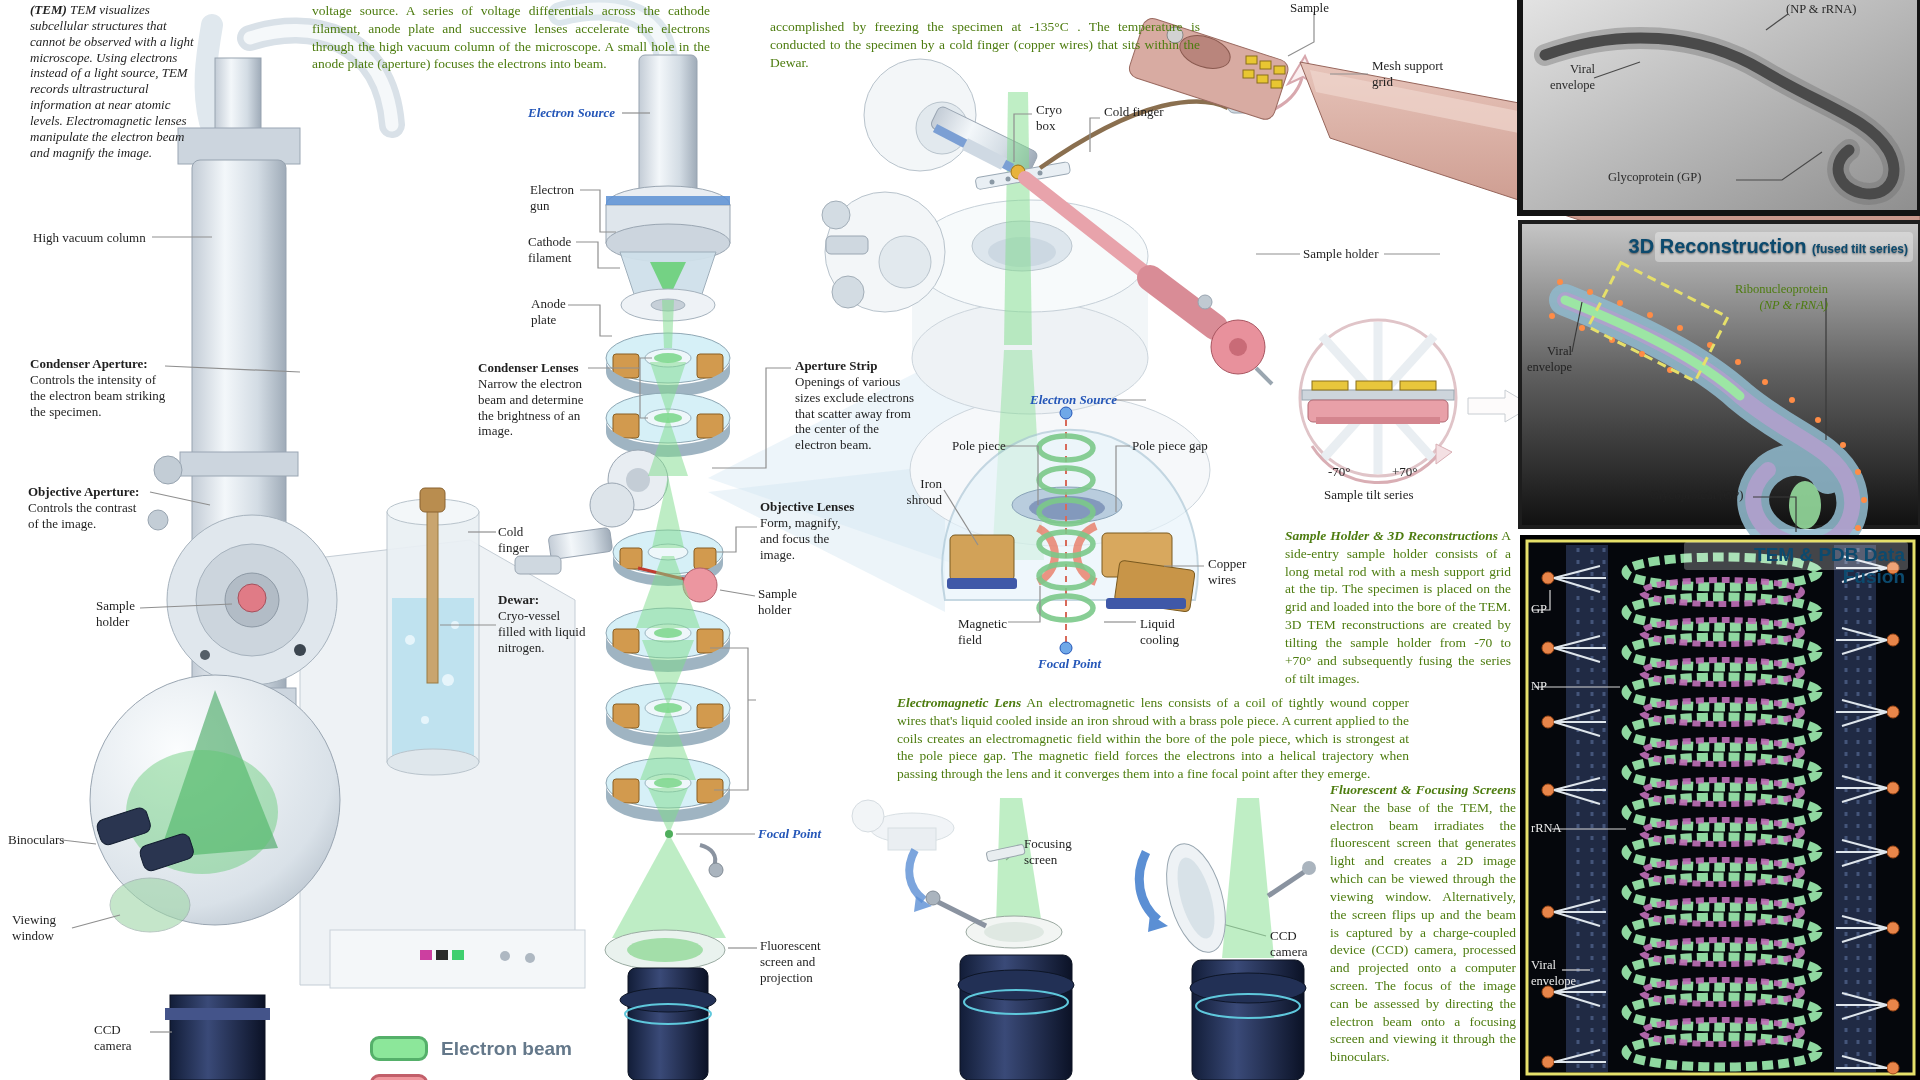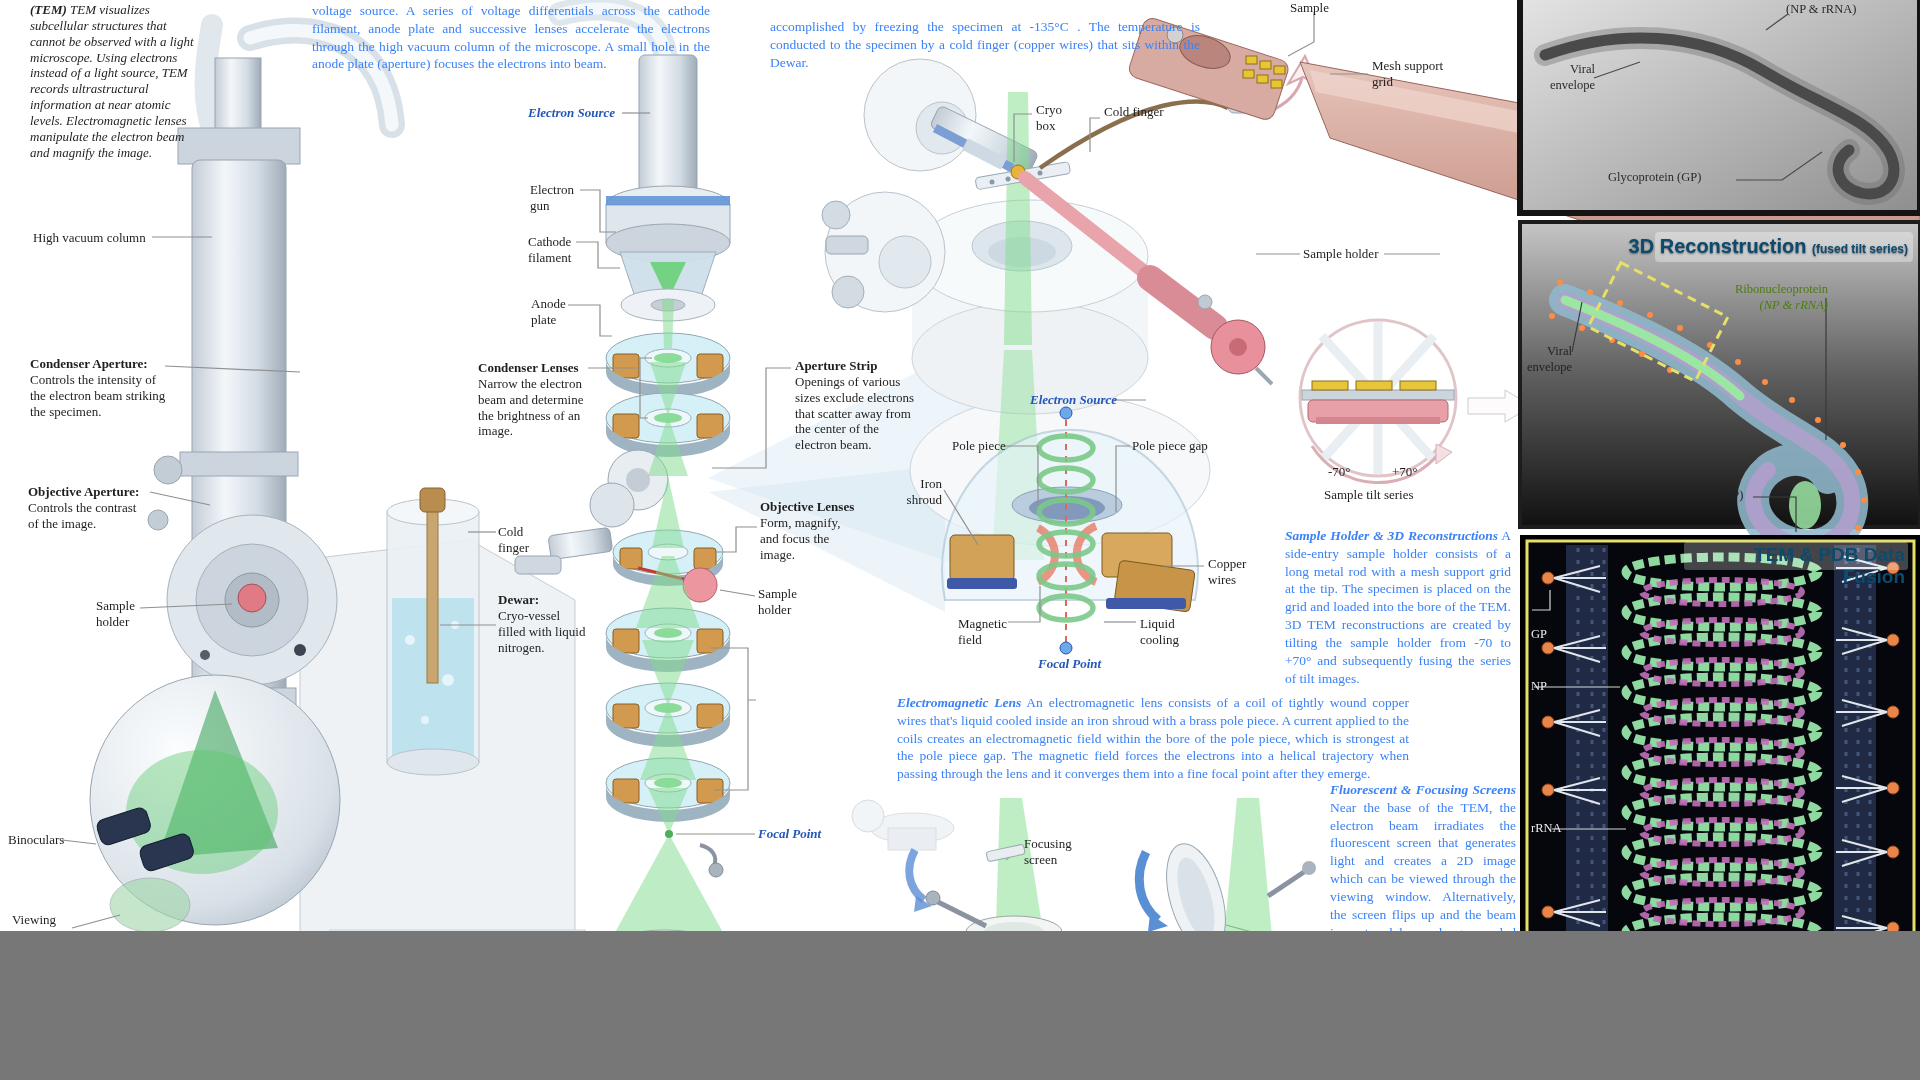--- a/index.html
+++ b/index.html
@@ -1,25 +1,25 @@
 <!DOCTYPE html>
 <html><head>
 <meta charset="utf-8">
 <style>
   html,body{margin:0;padding:0;background:#777;}
-  .stage{position:relative;width:1920px;height:931px;background:#ffffff;overflow:hidden;
+  .stage{position:relative;width:1920px;height:1080px;background:#ffffff;overflow:hidden;
          font-family:"Liberation Serif",serif;}
   .art{position:absolute;left:0;top:0;}
   .lbl{position:absolute;font:13px/1.22 "Liberation Serif",serif;color:#1f1f1f;}
   .lbl .h{font-weight:bold;display:block;}
   .lbl .hi{font-weight:bold;}
   .ra{text-align:right;}
   .bluei{color:#2456b8;font-weight:bold;font-style:italic;}
   .ital{font-style:italic;}
-  .para{position:absolute;font:13.5px/1.32 "Liberation Serif",serif;color:#3b82f6;text-align:justify;}
+  .para{position:absolute;font:13.5px/1.32 "Liberation Serif",serif;color:#4d7c0f;text-align:justify;}
   .para .h{font-weight:bold;font-style:italic;}
   .wlbl{position:absolute;font:12.5px/1.25 "Liberation Serif",serif;color:#ededed;}
   .dlbl{position:absolute;font:12.5px/1.25 "Liberation Serif",serif;color:#2a2a2a;}
   .hdr{position:absolute;font-family:"Liberation Sans",sans-serif;font-weight:bold;color:#0c4a6e;}
   .hdr small{font-weight:bold;}
   .legend-row{position:absolute;display:flex;align-items:center;gap:13px;margin-top:26px;}
   .sw{width:58px;height:25px;border-radius:9px;border:3px solid;box-sizing:border-box;}
   .legend-t{font:bold 19px "Liberation Sans",sans-serif;color:#64788a;}
 </style>
 </head>
@@ -592,21 +592,21 @@
   <small style="font-size:12px;">(fused tilt series)</small>
 </div>
 <div class="dlbl ra" style="left:1712px;top:282px;width:116px;color:#4d7c0f;">
   <span>Ribonucleoprotein</span><br>
   <span class="ital">(NP &amp; rRNA)</span>
 </div>
 <div class="dlbl ra" style="left:1522px;top:344px;width:50px;color:#222;">Viral envelope</div>
 <div class="dlbl" style="left:1650px;top:488px;color:#222;">Glycoprotein (GP)</div>
 
 <div class="hdr" style="left:1690px;top:544px;width:215px;text-align:right;font-size:19px;">TEM &amp; PDB Data Fusion</div>
-<div class="wlbl" style="left:1531px;top:602px;margin-top:25px;">GP</div>
+<div class="wlbl" style="left:1531px;top:602px;">GP</div>
 <div class="wlbl" style="left:1531px;top:679px;">NP</div>
 <div class="wlbl" style="left:1531px;top:821px;">rRNA</div>
 <div class="wlbl" style="left:1531px;top:958px;width:52px;">Viral envelope</div>
 
 <div class="para" style="left:1285px;top:527px;width:226px;">
   <span class="h">Sample Holder &amp; 3D Reconstructions</span><span> A side-entry sample holder consists of a long metal rod with a mesh support grid at the tip. The specimen is placed on the grid and loaded into the bore of the TEM. 3D TEM reconstructions are created by tilting the sample holder from -70 to +70° and subsequently fusing the series of tilt images.</span>
 </div>
 <div class="para" style="left:897px;top:694px;width:512px;">
   <span class="h">Electromagnetic Lens</span><span> An electromagnetic lens consists of a coil of tightly wound copper wires that's liquid cooled inside an iron shroud with a brass pole piece. A current applied to the coils creates an electromagnetic field within the bore of the pole piece, which is strongest at the pole piece gap. The magnetic field forces the electrons into a helical trajectory when passing through the lens and it converges them into a fine focal point after they emerge.</span>
 </div>

